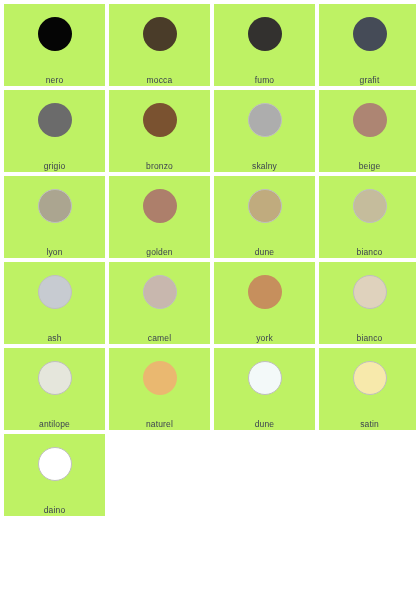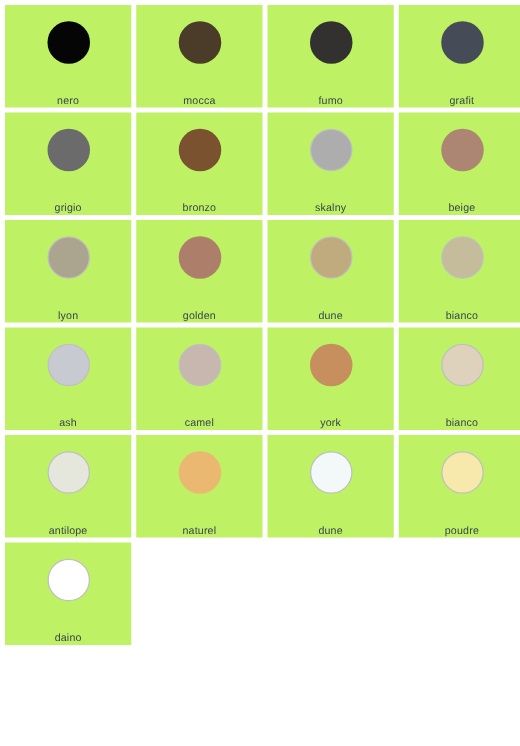--- a/index.html
+++ b/index.html
@@ -128,19 +128,19 @@
     <div class="swatch-card">
       <span class="swatch-dot" style="background: rgb(234, 184, 112);"></span>
       <span class="swatch-label">naturel</span>
     </div>
     <div class="swatch-card">
       <span class="swatch-dot bordered" style="background: rgb(243, 249, 249);"></span>
       <span class="swatch-label">dune</span>
     </div>
     <div class="swatch-card">
       <span class="swatch-dot bordered" style="background: rgb(247, 233, 171);"></span>
-      <span class="swatch-label">poudre</span>
+      <span class="swatch-label">satin</span>
     </div>
     <div class="swatch-card">
       <span class="swatch-dot bordered" style="background: rgb(255, 255, 255);"></span>
       <span class="swatch-label">daino</span>
     </div>
   </div>
 
 </body></html>

